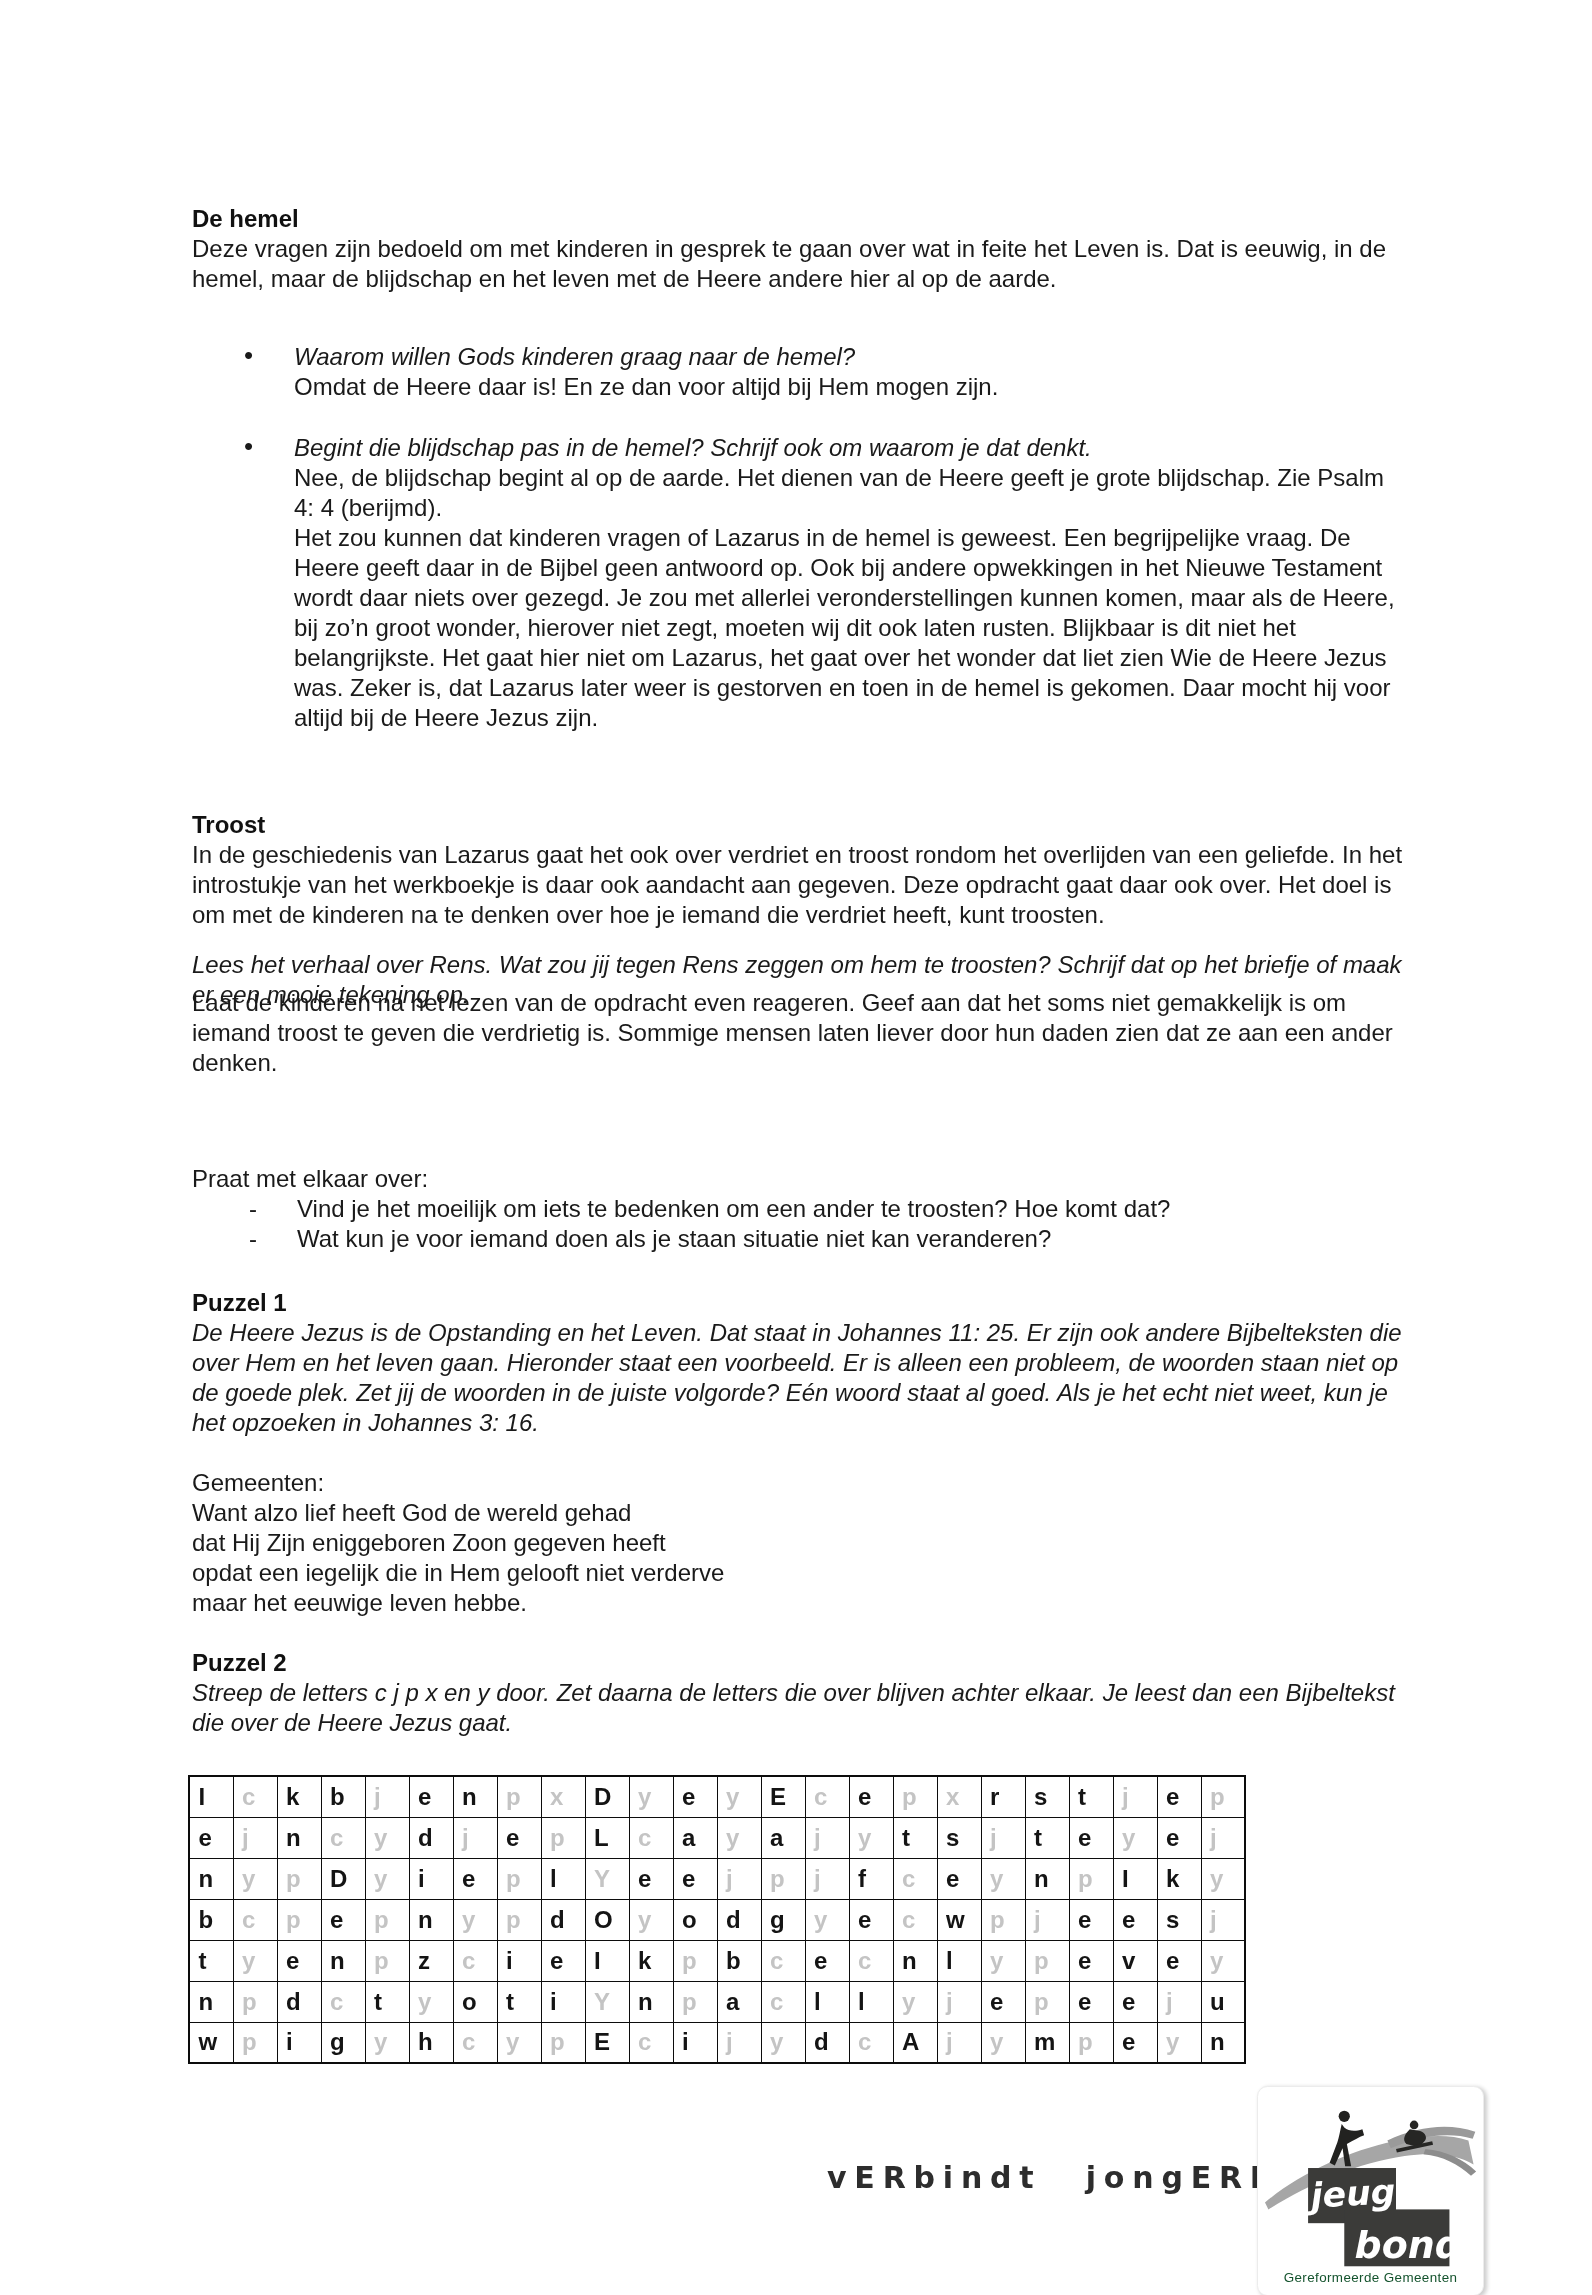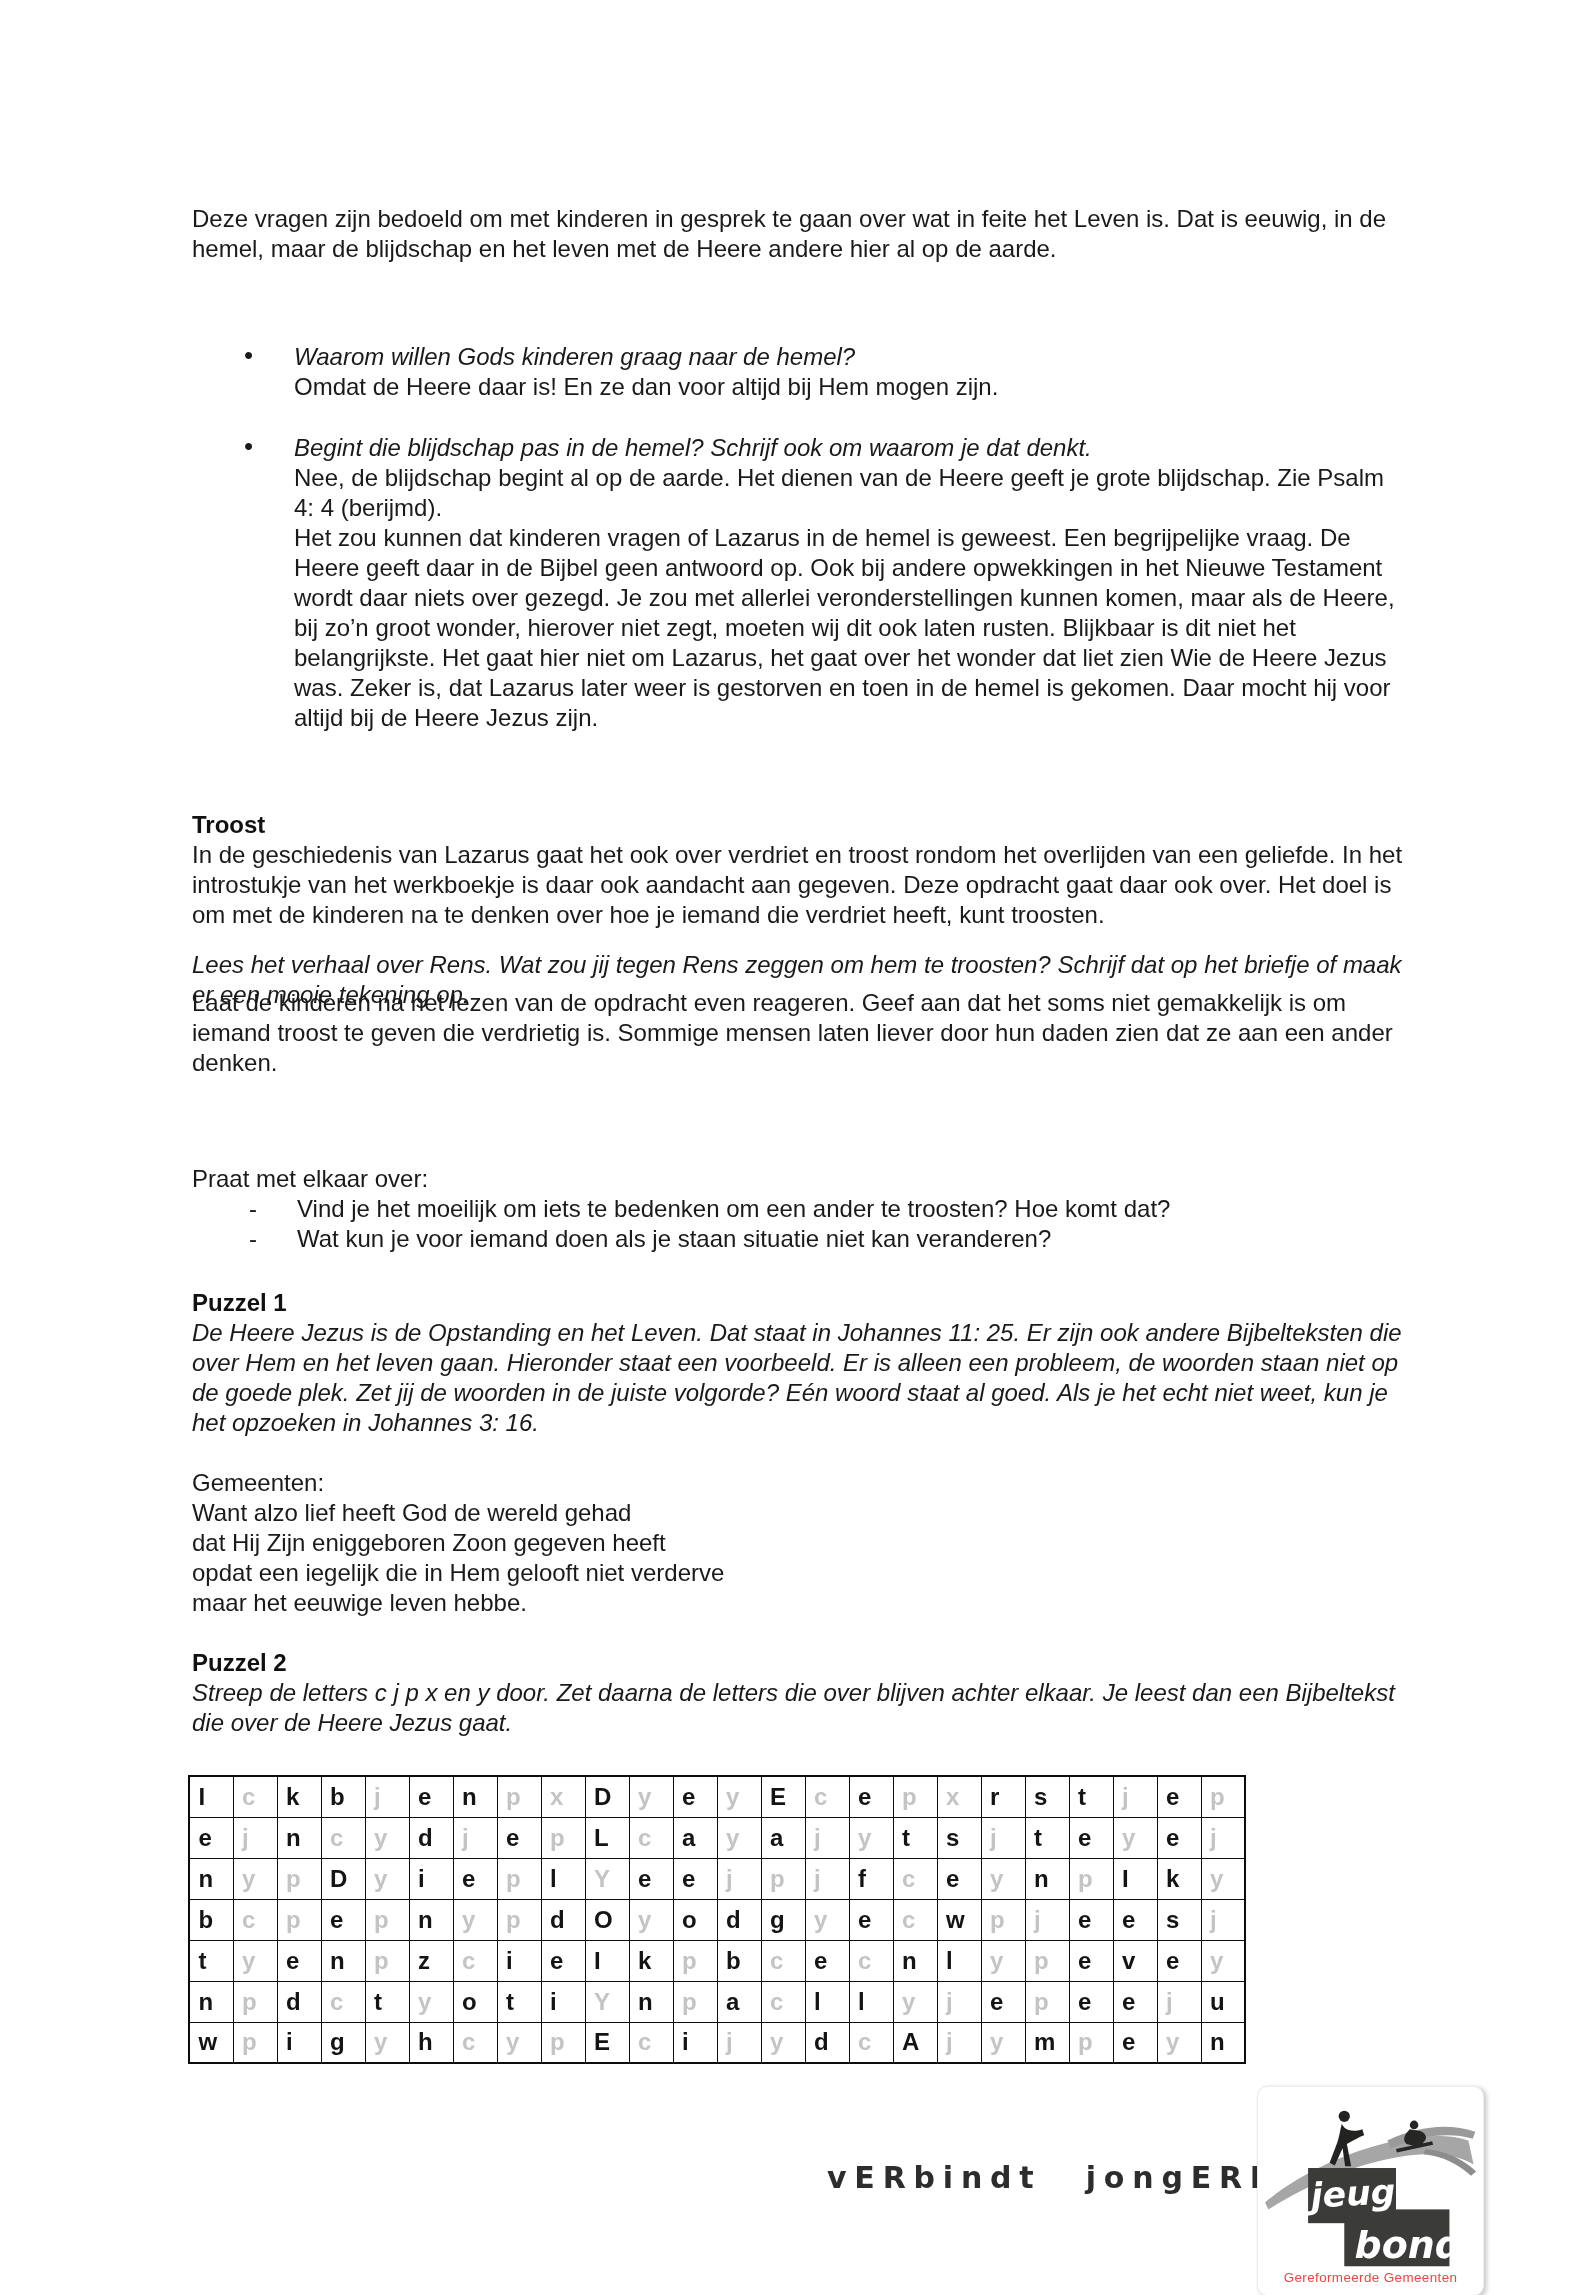--- a/index.html
+++ b/index.html
@@ -50,27 +50,28 @@
     color:#2d2d2d; white-space:nowrap;
   }
   .logo-card {
     position:absolute; left:1257px; top:2086px; width:227px; height:210px;
     background:#ffffff; border:0.9px solid #ececec; border-radius:10.4px;
     box-shadow:2.6px 1.7px 4.3px rgba(0,0,0,0.20);
   }
   .logo-card svg { display:block; }
   .logo-caption {
     position:absolute; left:0; right:0; top:183px; text-align:center;
-    font-size:13.4px; line-height:15.5px; letter-spacing:0.4px; color:#ef4444;
+    font-size:13.4px; line-height:15.5px; letter-spacing:0.4px; color:#14532d;
   }
 </style>
 </head>
 <body>
 
 <div class="sec sec-hemel">
+  <h3 class="doc-h">De hemel</h3>
   <div>Deze vragen zijn bedoeld om met kinderen in gesprek te gaan over wat in feite het Leven is. Dat is eeuwig, in de hemel, maar de blijdschap en het leven met de Heere andere hier al op de aarde.</div>
 </div>
 
 <div class="sec sec-bullets">
   <div class="bullet">
     <span class="dot">•</span>
     <div>
       <div class="it">Waarom willen Gods kinderen graag naar de hemel?</div>
       <div>Omdat de Heere daar is! En ze dan voor altijd bij Hem mogen zijn.</div>
     </div>

